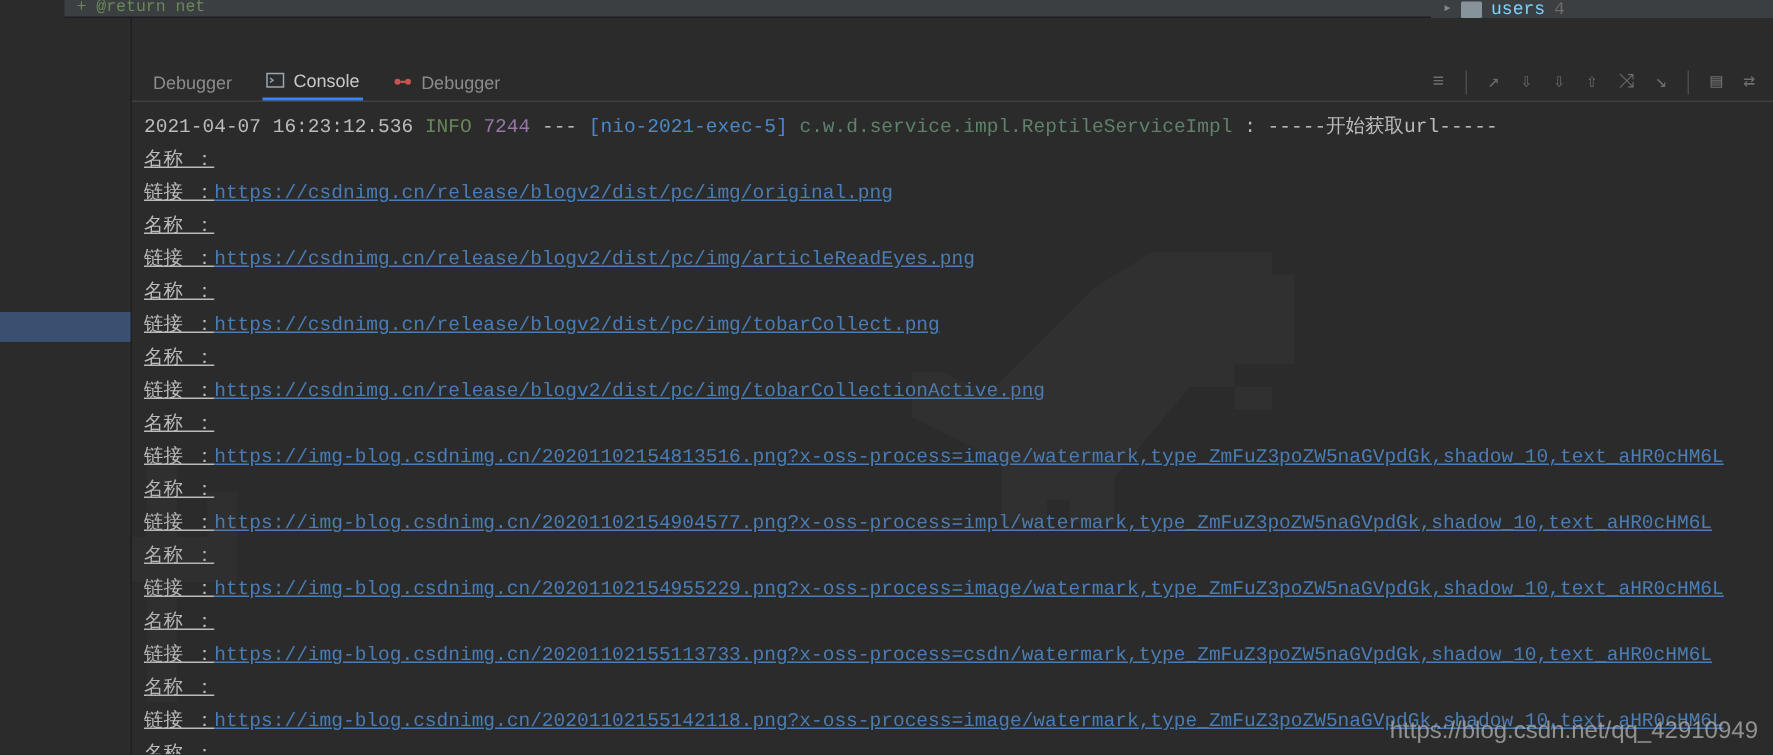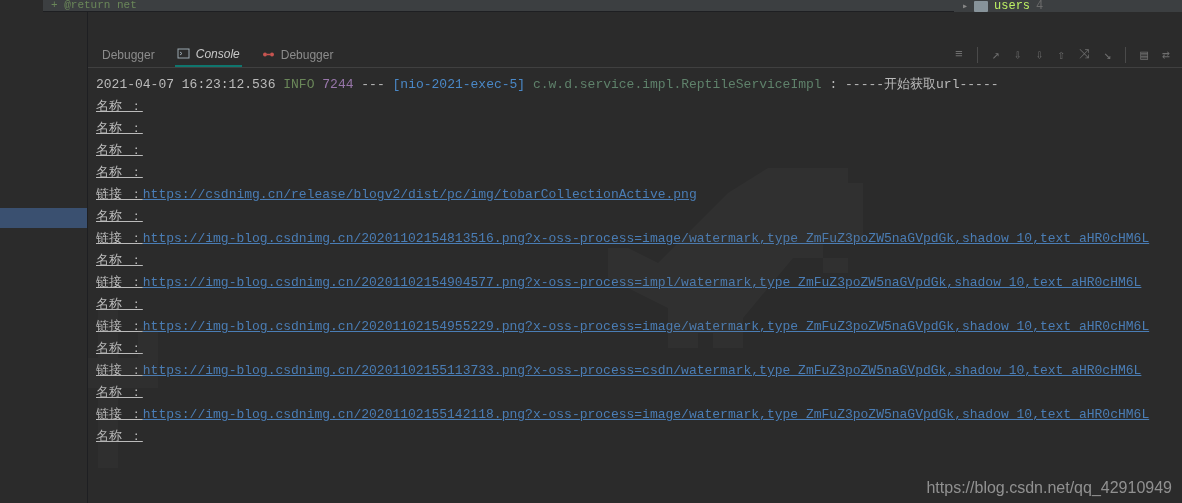--- a/index.html
+++ b/index.html
@@ -49,21 +49,21 @@
     }
     .side-panel .folder-icon {
       width: 14px;
       height: 11px;
       background: #87939a;
       border-radius: 1px;
       margin-right: 6px;
       display: inline-block;
     }
     .side-panel .folder-name {
-      color: #bef264;
+      color: #7dd3fc;
       margin-right: 6px;
       text-align: right;
     }
     .side-panel .folder-count {
       color: #6b6b6b;
     }
     .main-area {
       display: flex;
       height: calc(100% - 12px);
     }
@@ -105,22 +105,21 @@
       font-size: 12px;
       font-family: sans-serif;
       padding: 4px 2px;
       cursor: pointer;
       display: flex;
       align-items: center;
       gap: 6px;
     }
     .tab.active {
       color: #c8c8c8;
-      border-bottom: 2px solid #0f766e;
-      font-style: italic;
+      border-bottom: 2px solid #3b82f6;
     }
     .tab-icon {
       width: 13px;
       height: 13px;
       display: inline-flex;
       align-items: center;
       justify-content: center;
     }
     .toolbar-icons {
       display: flex;
@@ -266,22 +265,25 @@
         <span class="thread">[nio-2021-exec-5]</span>
         <span> </span>
         <span class="class">c.w.d.service.impl.ReptileServiceImpl</span>
         <span>    </span>
         <span class="msg">:</span>
         <span> </span>
         <span class="msg">-----开始获取url-----</span>
       </div>
       <div id="log-lines">
           <div class="log-line"><span class="label">名称 ：</span></div>
-          <div class="log-line"><span class="label">名称 ：</span></div>
-          <div class="log-line"><span class="label">名称 ：</span></div>
+          <div class="log-line"><span class="label">链接 ：</span><span class="link">https://csdnimg.cn/release/blogv2/dist/pc/img/original.png</span></div>
+          <div class="log-line"><span class="label">名称 ：</span></div>
+          <div class="log-line"><span class="label">链接 ：</span><span class="link">https://csdnimg.cn/release/blogv2/dist/pc/img/articleReadEyes.png</span></div>
+          <div class="log-line"><span class="label">名称 ：</span></div>
+          <div class="log-line"><span class="label">链接 ：</span><span class="link">https://csdnimg.cn/release/blogv2/dist/pc/img/tobarCollect.png</span></div>
           <div class="log-line"><span class="label">名称 ：</span></div>
           <div class="log-line"><span class="label">链接 ：</span><span class="link">https://csdnimg.cn/release/blogv2/dist/pc/img/tobarCollectionActive.png</span></div>
           <div class="log-line"><span class="label">名称 ：</span></div>
           <div class="log-line"><span class="label">链接 ：</span><span class="link">https://img-blog.csdnimg.cn/20201102154813516.png?x-oss-process=image/watermark,type_ZmFuZ3poZW5naGVpdGk,shadow_10,text_aHR0cHM6L</span></div>
           <div class="log-line"><span class="label">名称 ：</span></div>
           <div class="log-line"><span class="label">链接 ：</span><span class="link">https://img-blog.csdnimg.cn/20201102154904577.png?x-oss-process=impl/watermark,type_ZmFuZ3poZW5naGVpdGk,shadow_10,text_aHR0cHM6L</span></div>
           <div class="log-line"><span class="label">名称 ：</span></div>
           <div class="log-line"><span class="label">链接 ：</span><span class="link">https://img-blog.csdnimg.cn/20201102154955229.png?x-oss-process=image/watermark,type_ZmFuZ3poZW5naGVpdGk,shadow_10,text_aHR0cHM6L</span></div>
           <div class="log-line"><span class="label">名称 ：</span></div>
           <div class="log-line"><span class="label">链接 ：</span><span class="link">https://img-blog.csdnimg.cn/20201102155113733.png?x-oss-process=csdn/watermark,type_ZmFuZ3poZW5naGVpdGk,shadow_10,text_aHR0cHM6L</span></div>

